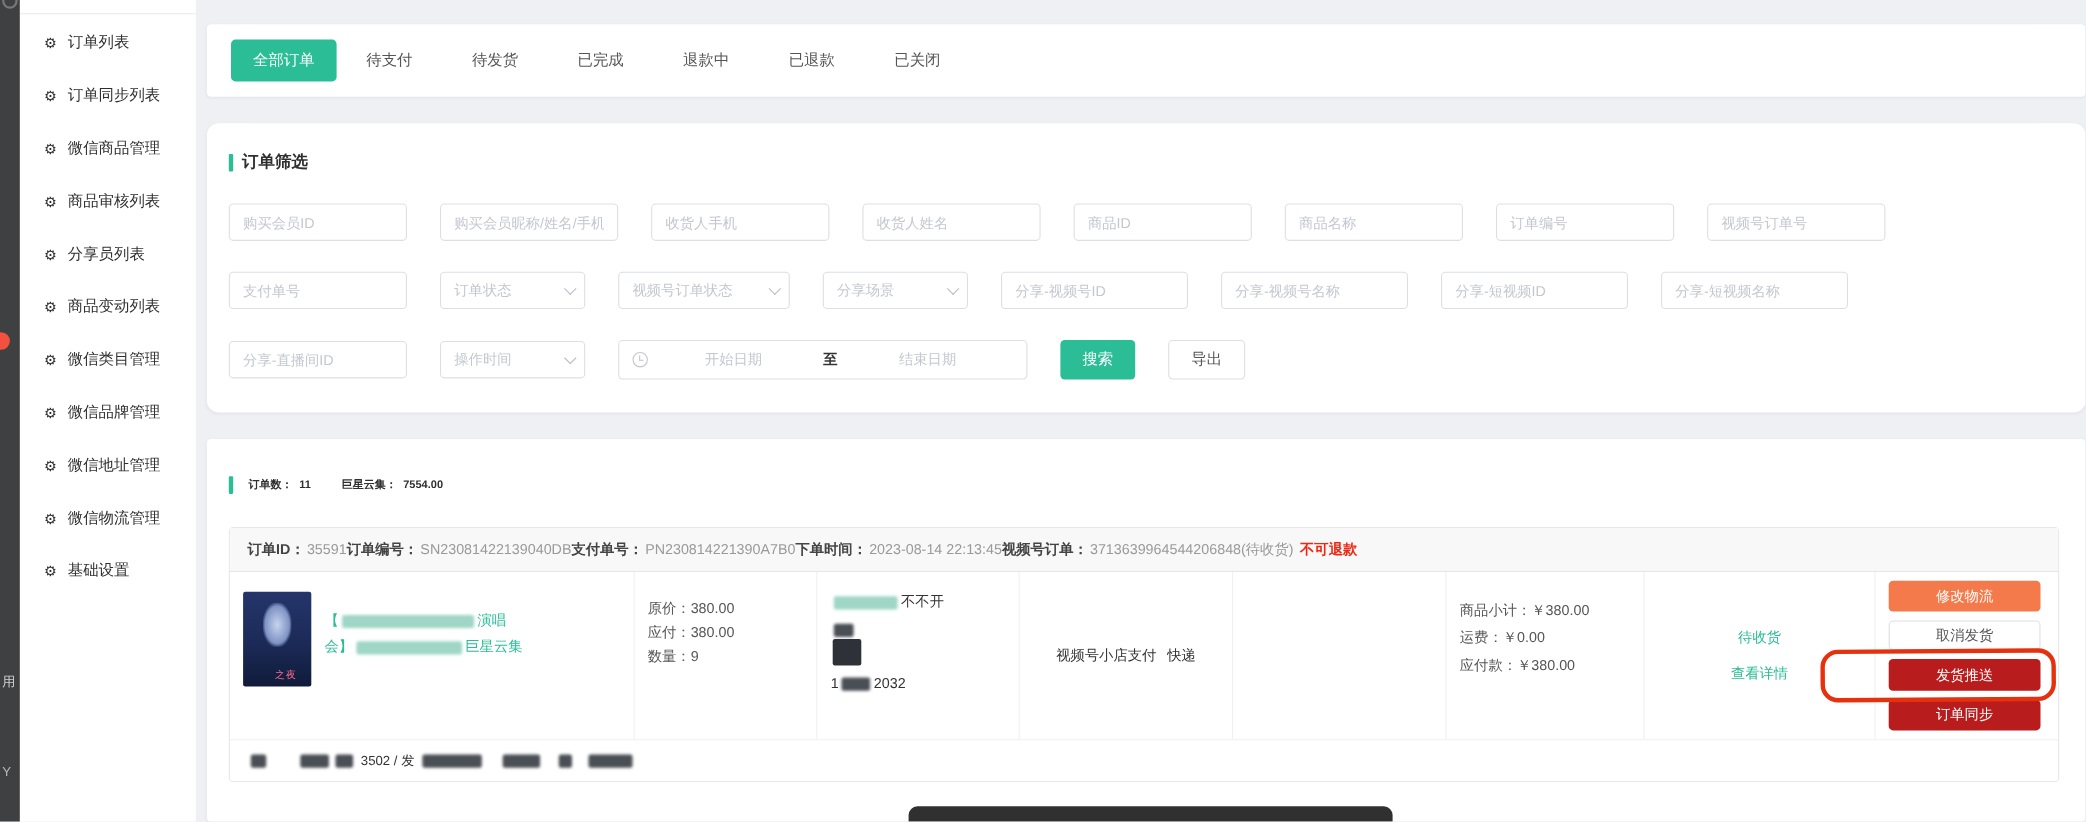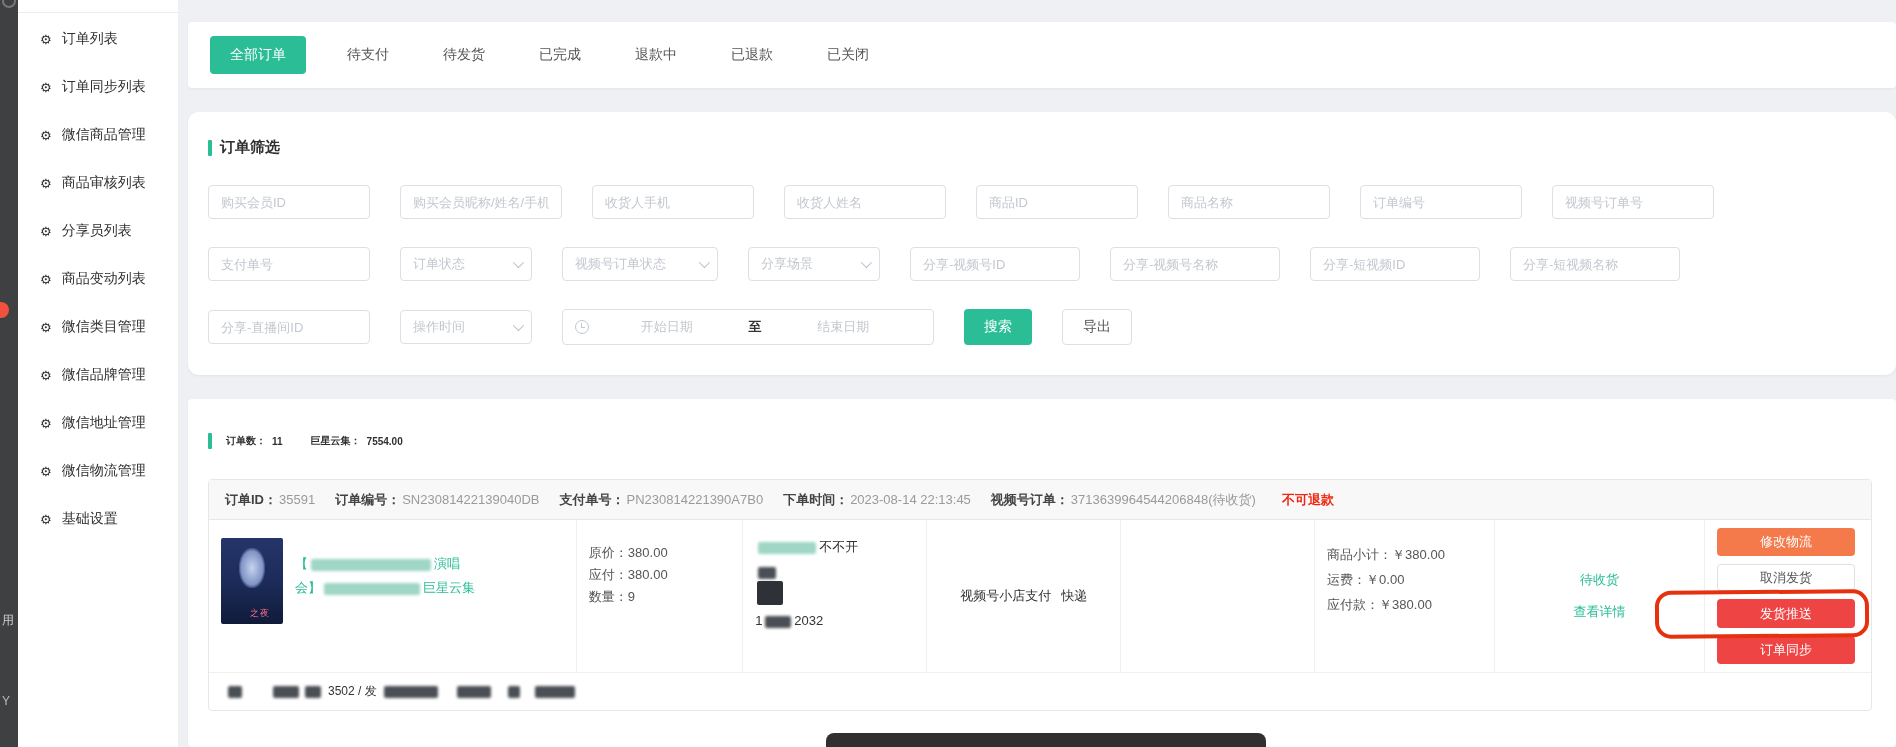--- a/index.html
+++ b/index.html
@@ -21,21 +21,21 @@
   .sidebar-rule { height:1px; background:#ececec; margin:6px 0 2px 0; }
   .menu-item { display:flex; align-items:center; gap:10px; height:48px;
     padding-left:22px; font-size:14px; color:#2f2f2f; cursor:pointer; white-space:nowrap; }
   .gear { font-size:13px; line-height:1; }
   
   .main { flex:1; padding:22px 0 0 10px; position:relative; overflow:hidden; }
   .card { background:#fff; border-radius:4px; box-shadow:0 1px 3px rgba(0,0,0,.05); }
   
   .tabs-card { height:66px; display:flex; align-items:center; padding-left:22px; }
   .tab { font-size:14px; color:#555; padding:10px 27px; cursor:pointer; }
-  .tab.active { background:#2abd96; color:#fff; border-radius:4px; padding:10px 20px; margin-right:14px; }
+  .tab.active { background:#2abd96; color:#fff; border-radius:4px; padding:10px 20px; }
   
   .filter-card { margin-top:24px; padding:26px 13px 30px 20px;border-radius:11px; }
   .sec-title { display:flex; align-items:center; font-size:15px; font-weight:700; color:#2f2f2f; }
   .sec-bar { width:4px; height:16px; background:#2abd96; margin-right:8px; border-radius:1px; }
   .frow { display:flex; gap:30px; margin-top:28px; align-items:center; }
   .inp { height:34px; width:162px; border:1px solid #dcdfe6; border-radius:4px;
     padding:0 12px; font-size:13px; color:#333; outline:none; font-family:inherit; }
   .inp::placeholder { color:#c3c7cf; }
   .inp.w-lg { width:170px; }
   .sel { height:34px; border:1px solid #dcdfe6; border-radius:4px; background:#fff;
@@ -54,21 +54,21 @@
   .btn { height:36px; border-radius:4px; font-size:14px; padding:0 20px; cursor:pointer;
     font-family:inherit; border:none; }
   .btn-search { background:#2abd96; color:#fff; }
   .btn-export { background:#fff; border:1px solid #dcdfe6; color:#555; }
   
   .orders-card { margin-top:24px; padding:34px 24px 0 20px; height:348px; }
   .stats { display:flex; align-items:center; font-size:10px; font-weight:700; color:#2f2f2f; gap:6px; }
   .stats .gap { width:16px; }
   .order-box { margin-top:30px; border:1px solid #e7e7e7; border-radius:4px; background:#fff; }
   .order-head { background:#f8f8f9; border-bottom:1px solid #e7e7e7; height:40px;
-    display:flex; align-items:center; gap:20px; padding:0 16px; font-size:13px; white-space:nowrap; }
+    display:flex; align-items:center; padding:0 16px; font-size:13px; white-space:nowrap; }
   .oh-label { color:#444; font-weight:700; }
   .oh-val { color:#9a9a9a; margin-left:2px; }
   .norefund { color:#f0250f; font-weight:700; margin-left:6px; }
   .order-body { display:flex; height:152px; }
   .cell { border-right:1px solid #f0f0f0; padding:14px 12px; font-size:13px; }
   .c-product { width:372px; display:flex; gap:12px; }
   .poster { width:62px; height:86px; margin-top:4px; border-radius:2px; flex:0 0 62px;
     background:linear-gradient(180deg,#25356b 0%,#1b2a57 55%,#101b3a 100%); position:relative; overflow:hidden; }
   .poster:before { content:""; position:absolute; left:18px; top:10px; width:26px; height:40px;
     background:radial-gradient(ellipse at center,#c7d4ef 0%,#7f93c4 60%,transparent 75%); border-radius:40%; }
@@ -89,21 +89,21 @@
   .c-totals { width:182px; color:#555; line-height:25px; padding-top:22px; }
   .c-status { width:212px; display:flex; flex-direction:column; justify-content:center;
     align-items:center; gap:14px; color:#2abd96; font-size:13px; }
   .status-link { cursor:pointer; }
   .c-actions { flex:1; border-right:none; display:flex; flex-direction:column; gap:8px;
     align-items:flex-end; padding:8px 16px 8px 12px; }
   .abtn { width:138px; height:29px; border-radius:4px; font-size:13px; cursor:pointer;
     font-family:inherit; border:none; position:relative; }
   .b-orange { background:#f47a4c; color:#fff; }
   .b-plain  { background:#fff; border:1px solid #dcdfe6; color:#555;text-align:center; }
-  .b-green  { background:#ef4444; color:#fff; }
+  .b-green  { background:#b91c1c; color:#fff; }
   .annot-wrap { position:relative; }
   .annotation { position:absolute; left:-62px; right:-14px; top:-9px; bottom:-10px;
     border:4px solid #e6310f; border-radius:16px; pointer-events:none; z-index:5;
     transform:rotate(-.4deg); }
   .order-bottom { border-top:1px solid #f0f0f0; padding:10px 16px; display:flex;
     align-items:center; font-size:12px; color:#333; }
   .toast { position:absolute; bottom:0; left:648px; width:440px; height:14px;
     background:#303030; border-radius:8px 8px 0 0; }
 </style>
 </head>

